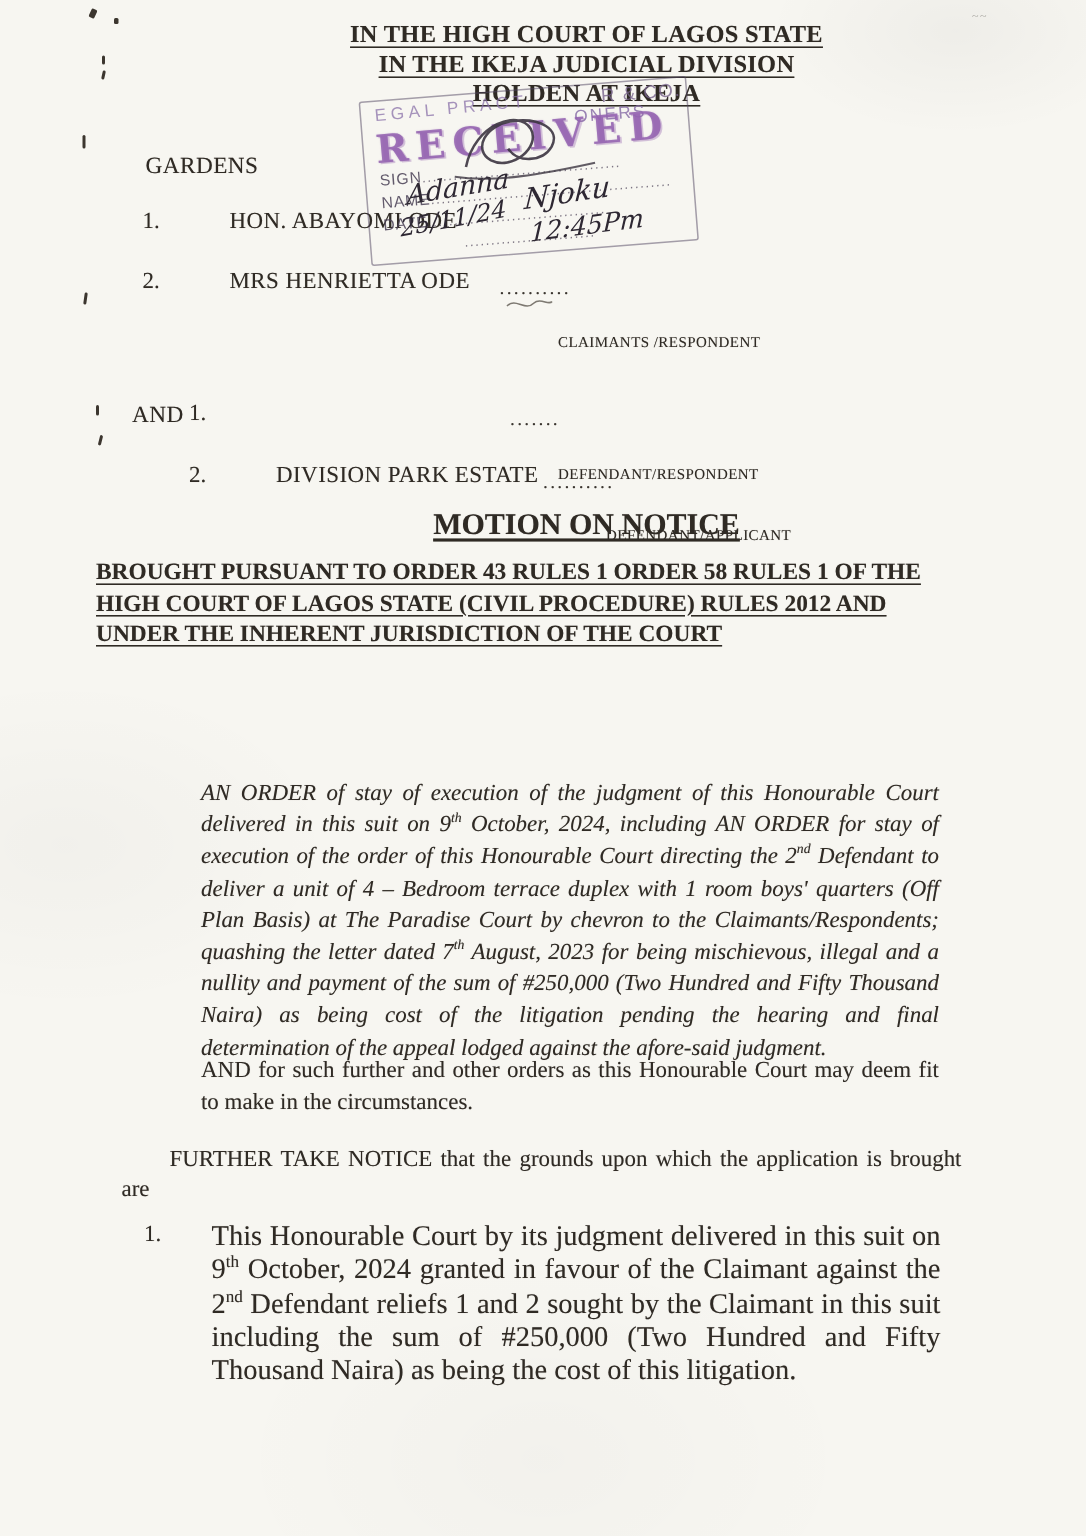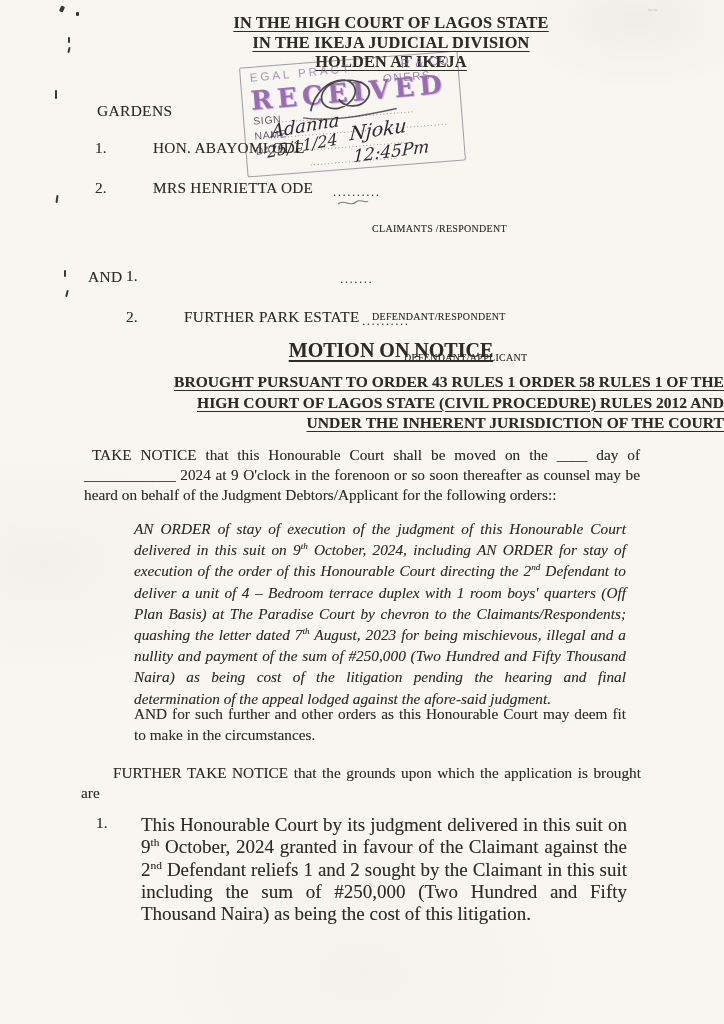--- a/index.html
+++ b/index.html
@@ -26,21 +26,21 @@
   .pnum{font-size:15.3px;}
   .pname{font-size:15.3px;letter-spacing:0.3px;white-space:nowrap;margin-left:32px;}
   .dots{font-size:13px;letter-spacing:1.5px;color:#3a352f;white-space:nowrap;}
   .role{font-size:10px;letter-spacing:0.3px;white-space:nowrap;margin-top:43px;}
   .motion{
     left:0;top:339px;width:724px;box-sizing:border-box;padding-left:58px;text-align:center;
     font-weight:700;font-size:20px;
   }
   .motion span{text-decoration:underline;text-underline-offset:3px;}
   .pursuant{
-    left:0;top:372px;width:724px;box-sizing:border-box;padding-left:64px;text-align:right;
+    left:0;top:372px;width:724px;box-sizing:border-box;padding-left:64px;text-align:left;
     font-weight:700;font-size:15.6px;line-height:20.5px;
   }
   .pursuant span{text-decoration:underline;text-underline-offset:3px;}
   .para{font-size:15.3px;line-height:20.2px;text-align:justify;}
   .order{left:134px;top:518px;width:492px;line-height:21.2px;font-style:italic;}
   .takenotice{left:84px;top:445px;width:556px;text-indent:8px;}
   .andfurther{left:134px;top:703px;width:492px;line-height:21.2px;}
   .furthertn{left:81px;top:763px;width:560px;text-indent:32px;}
   .groundnum{left:96px;top:814px;font-size:15.3px;}
   .groundtext{left:141px;top:814px;width:486px;font-size:19px;line-height:22.3px;text-align:justify;}
@@ -96,33 +96,32 @@
   <div class="abs dots" style="left:333px;top:184px;">..........</div>
   <div class="abs role doc-text" style="left:372px;top:180px;">CLAIMANTS /RESPONDENT</div>
 
   <div class="abs partylabel doc-text" style="left:88px;top:240px;margin-top:28px;">AND</div>
 
   <div class="abs pnum doc-text" style="left:126px;top:267px;">1.</div>
   <div class="abs dots" style="left:340px;top:271px;">.......</div>
   <div class="abs role doc-text" style="left:372px;top:268px;">DEFENDANT/RESPONDENT</div>
 
   <div class="abs pnum doc-text" style="left:126px;top:308px;">2.</div>
-  <div class="abs pname doc-text" style="left:152px;top:308px;">FURTHER PARK ESTATE</div>
+  <div class="abs pname doc-text" style="left:152px;top:308px;">DIVISION PARK ESTATE</div>
   <div class="abs dots" style="left:362px;top:313px;">..........</div>
   <div class="abs role doc-text" style="left:404px;top:309px;">DEFENDANT/APPLICANT</div>
 
   <div class="abs motion doc-text"><span>MOTION ON NOTICE</span></div>
 
   <div class="abs pursuant doc-text">
     <div><span>BROUGHT PURSUANT TO ORDER 43 RULES 1 ORDER 58 RULES 1 OF THE</span></div>
     <div><span>HIGH COURT OF LAGOS STATE (CIVIL PROCEDURE) RULES 2012 AND</span></div>
     <div><span>UNDER THE INHERENT JURISDICTION OF THE COURT</span></div>
   </div>
 
-  <div class="abs para takenotice doc-text">TAKE NOTICE that this Honourable Court shall be moved on the ____ day of ____________ 2024 at 9 O'clock in the forenoon or so soon thereafter as counsel may be heard on behalf of the Judgment Debtors/Applicant for the following orders::</div>
 
   <div class="abs para order doc-text rich"><span>AN ORDER of stay of execution of the judgment of this Honourable Court delivered in this suit on 9</span><sup>th</sup><span> October, 2024, including AN ORDER for stay of execution of the order of this Honourable Court directing the 2</span><sup>nd</sup><span> Defendant to deliver a unit of 4 – Bedroom terrace duplex with 1 room boys' quarters (Off Plan Basis) at The Paradise Court by chevron to the Claimants/Respondents; quashing the letter dated 7</span><sup>th</sup><span> August, 2023 for being mischievous, illegal and a nullity and payment of the sum of #250,000 (Two Hundred and Fifty Thousand Naira) as being cost of the litigation pending the hearing and final determination of the appeal lodged against the afore-said judgment.</span></div>
 
   <div class="abs para andfurther doc-text">AND for such further and other orders as this Honourable Court may deem fit to make in the circumstances.</div>
 
   <div class="abs para furthertn doc-text">FURTHER TAKE NOTICE that the grounds upon which the application is brought are</div>
 
   <div class="abs groundnum doc-text">1.</div>
   <div class="abs groundtext doc-text rich"><span>This Honourable Court by its judgment delivered in this suit on 9</span><sup>th</sup><span> October, 2024 granted in favour of the Claimant against the 2</span><sup>nd</sup><span> Defendant reliefs 1 and 2 sought by the Claimant in this suit including the sum of #250,000 (Two Hundred and Fifty Thousand Naira) as being the cost of this litigation.</span></div>
 

